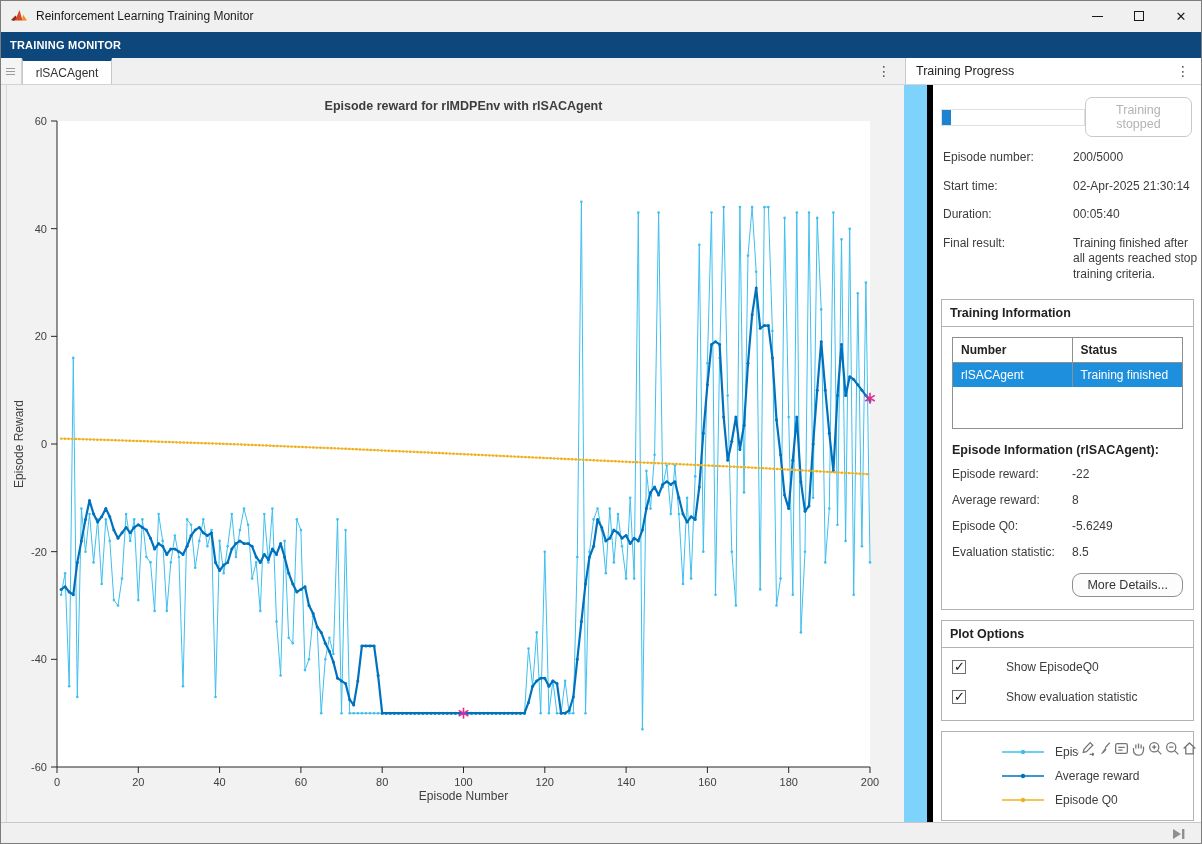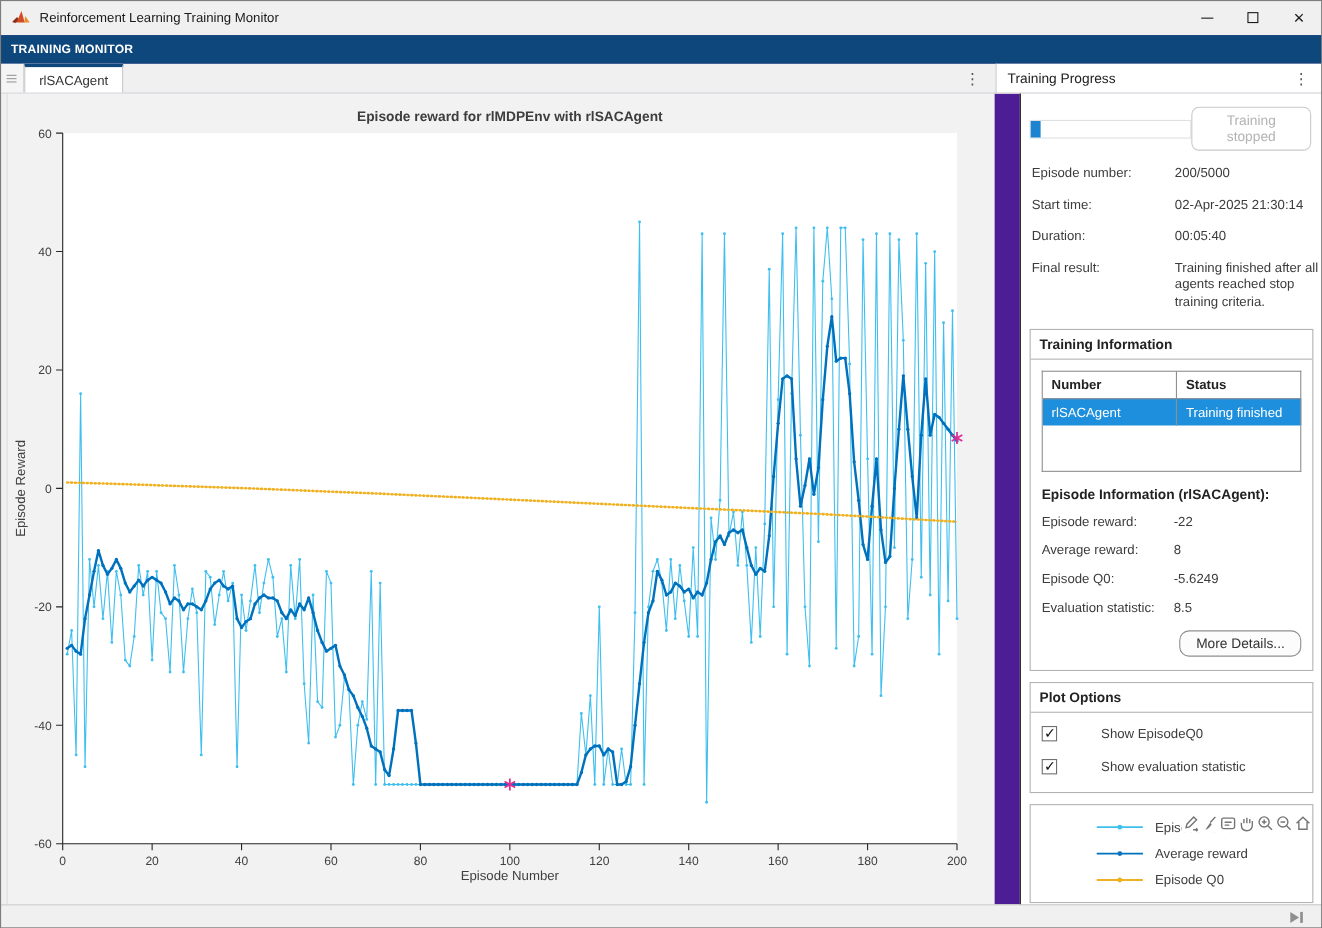--- a/index.html
+++ b/index.html
@@ -1,17 +1,17 @@
 <!DOCTYPE html>
 <html><head>
 <meta charset="utf-8">
 <style>
   html,body{margin:0;padding:0;background:#d8d8d8;}
   *{box-sizing:border-box;}
-  .window{position:relative;width:1202px;height:844px;background:#4c1d95;
+  .window{position:relative;width:1202px;height:844px;background:#7dd3fc;
     font-family:"Liberation Sans","DejaVu Sans",sans-serif;font-size:12px;color:#3c3c3c;
     outline:1px solid #7d7d7d;outline-offset:-1px;overflow:hidden;}
   
   .titlebar{height:32px;background:#f0f0f0;display:flex;align-items:center;}
   .titlebar .app-icon{margin:0 8px 0 10px;display:flex;}
   .titlebar .title{font-size:12px;color:#1a1a1a;}
   .win-controls{margin-left:auto;display:flex;height:100%;}
   .win-btn{width:42px;height:100%;display:flex;align-items:center;justify-content:center;color:#1a1a1a;}
   .glyph-min{width:11px;height:1px;background:#1a1a1a;}
   .glyph-max{width:10px;height:10px;border:1px solid #1a1a1a;}
@@ -30,21 +30,21 @@
   .tabrow-left .kebab{margin-left:auto;margin-right:8px;}
   .tabrow-right{width:297px;border-left:1px solid #c8c8c8;border-bottom:1px solid #d4d4d4;background:#fff;
     display:flex;align-items:center;padding-left:10px;}
   .tabrow-right .hdr{font-size:12.5px;color:#222;}
   .tabrow-right .kebab{margin-left:auto;margin-right:6px;}
   
   .main{height:737px;display:flex;}
   .figure-wrap{width:905px;display:flex;background:#f2f2f2;}
   .left-strip{width:7px;background:#f0f0f0;border-right:1px solid #d9d9d9;}
   
-  .right-panel{width:291px;border-left:1px solid #000000;background:#fff;overflow:hidden;margin-left:23px;}
+  .right-panel{width:291px;border-left:6px solid #000000;background:#fff;overflow:hidden;margin-left:23px;}
   .progress-row{margin:12px 8px 6px 8px;display:flex;align-items:center;}
   .progress-track{width:160px;height:17px;border:1px solid #e0e0e0;background:#fff;}
   .progress-fill{height:100%;background:#1b83cf;}
   .btn-stopped{margin-left:auto;margin-right:2px;border:1px solid #c9c9c9;border-radius:7px;
     color:#b3b3b3;padding:5px 11px;background:#fff;font-size:12.5px;}
   .field{display:flex;padding:7px 0 6px 10px;}
   .field .lab{width:130px;flex:none;}
   .field .val{width:150px;line-height:1.3;}
   .group{margin:10px 8px 0 8px;border:1px solid #b3b3b3;}
   .group-title{padding:6px 8px;font-weight:bold;color:#222;border-bottom:1px solid #b3b3b3;font-size:12.5px;}

